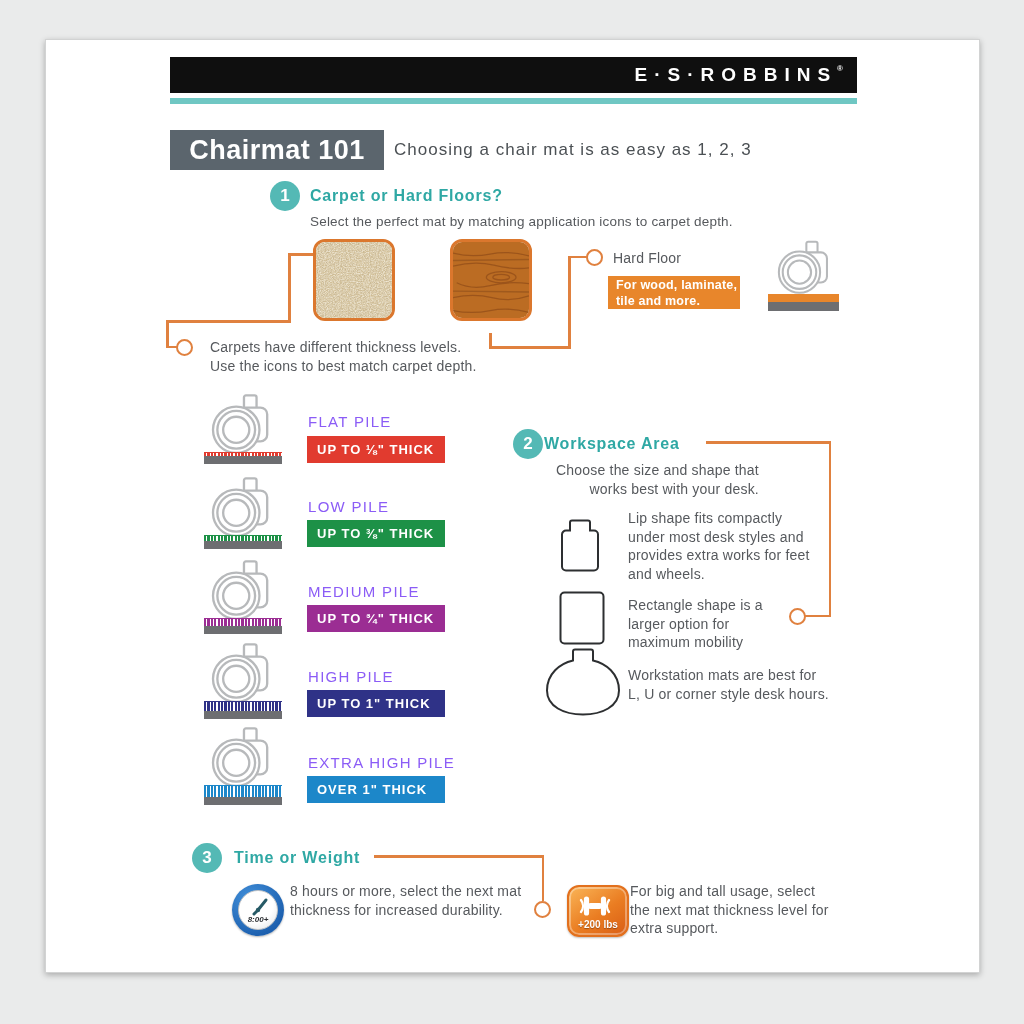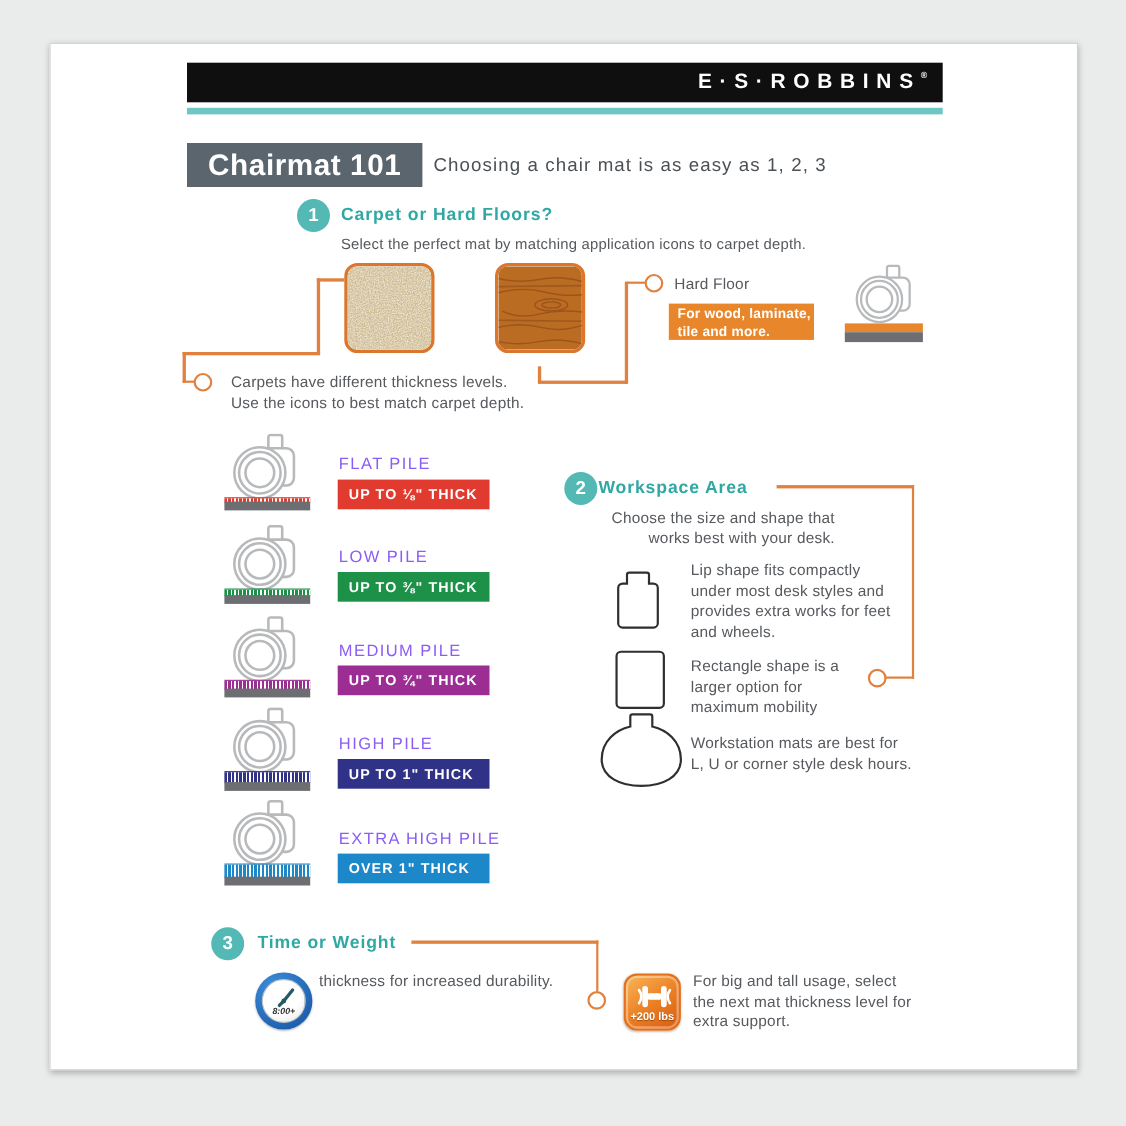--- a/index.html
+++ b/index.html
@@ -78,21 +78,21 @@
   .clock-face{
     position:absolute;left:6px;top:6px;width:40px;height:40px;border-radius:50%;
     background:radial-gradient(circle at 40% 35%,#ffffff 55%,#dfe1e2);
     border:1px solid #c2c4c6;box-sizing:border-box;
   }
   .clock-label{
     position:absolute;left:0;right:0;top:24px;text-align:center;
     font-size:8px;font-weight:700;font-style:italic;color:#2c2f33;letter-spacing:0;
   }
   .weight{
-    left:567px;top:885px;width:52px;height:52px;border-radius:12px;box-sizing:border-box;
+    left:567px;top:885px;width:62px;height:52px;border-radius:12px;box-sizing:border-box;
     background:linear-gradient(145deg,#f7ab4e 10%,#ea7d22 55%,#d95d14);
     border:2px solid #e2701d;box-shadow:inset 0 0 0 2px rgba(255,255,255,.35),0 1px 2px rgba(0,0,0,.25);
   }
   .weight-label{
     position:absolute;left:0;right:0;bottom:5px;text-align:center;
     color:#fff;font-weight:700;font-size:10px;text-shadow:0 1px 1px rgba(0,0,0,.35);
   }
 </style>
 </head>
 <body>
@@ -288,20 +288,21 @@
   <div class="clock-face">
     <svg style="position:absolute;left:0;top:0;" width="38" height="38" viewBox="0 0 38 38">
       <line x1="19" y1="19" x2="27" y2="9" stroke="#265a66" stroke-width="3" stroke-linecap="round"></line>
       <line x1="19" y1="19" x2="15" y2="23" stroke="#265a66" stroke-width="3" stroke-linecap="round"></line>
       <circle cx="19" cy="19" r="2.2" fill="#265a66"></circle>
     </svg>
     <div class="clock-label">8:00+</div>
   </div>
 </div>
 <div class="abs body-txt" style="left:290px;top:882px;">
+  <div>8 hours or more, select the next mat</div>
   <div>thickness for increased durability.</div>
 </div>
 
 <div class="abs weight">
   <svg style="position:absolute;left:7px;top:2px;" width="38" height="34" viewBox="0 0 50 46">
     <g fill="#ffffff">
       <rect x="10" y="10" width="7" height="26" rx="3.5"></rect>
       <rect x="33" y="10" width="7" height="26" rx="3.5"></rect>
       <rect x="15" y="19" width="20" height="8" rx="4"></rect>
     </g>

